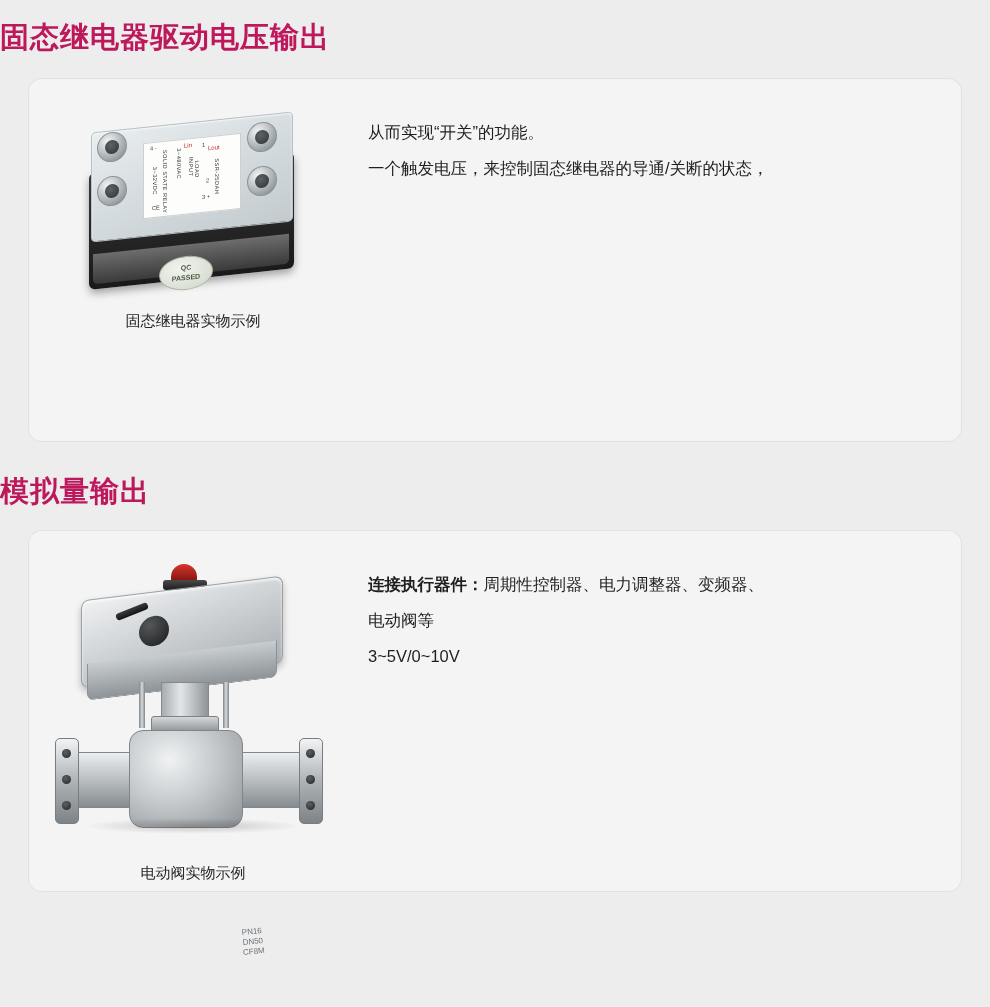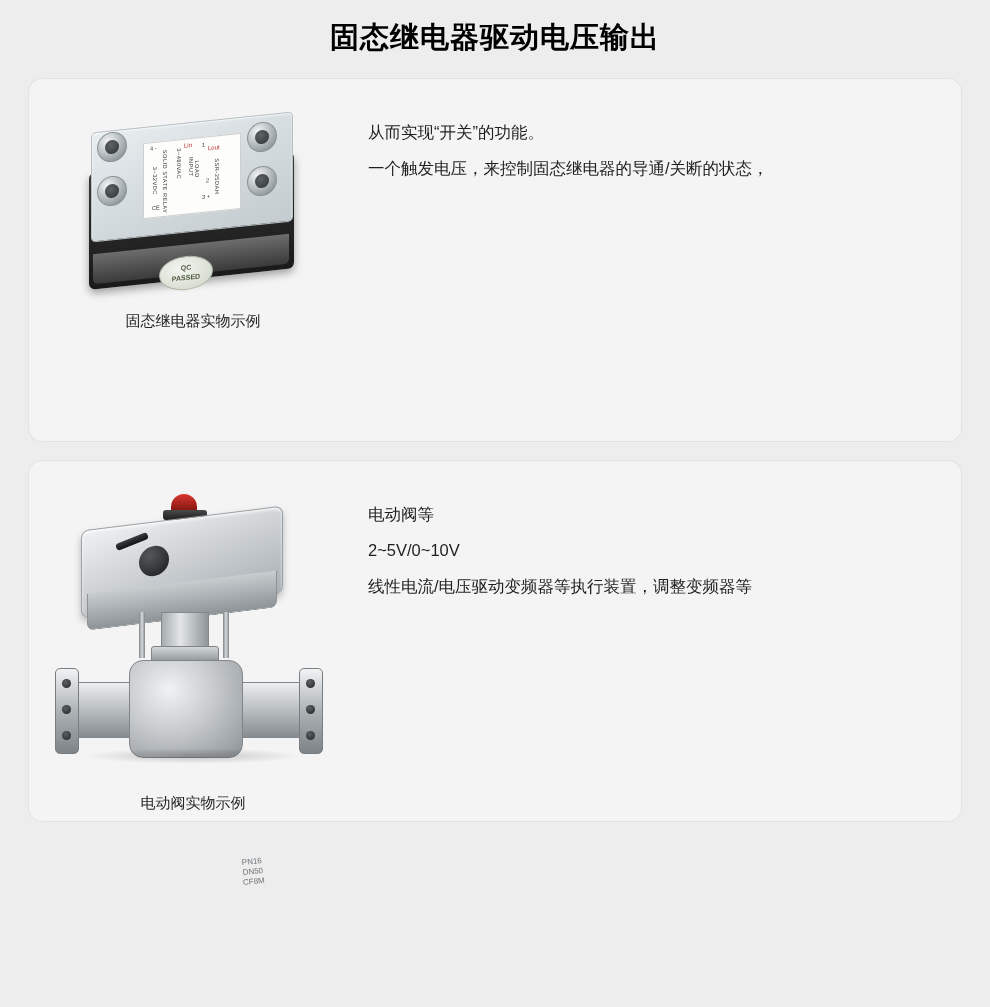--- a/index.html
+++ b/index.html
@@ -16,25 +16,25 @@
   }
   .page {
     position: relative;
     width: 990px;
     height: 1007px;
     background: #ededed;
   }
 
   
   .section-title {
-    text-align: center;
+    text-align: left;
     font-size: 29px;
     font-weight: bold;
     letter-spacing: 1px;
-    color: #000000;
+    color: #be185d;
   }
   #title-1 { padding-top: 18px; }
   #title-2 { padding-top: 30px; }
 
   
   .panel {
     margin: 20px 28px 0 28px;
     background: #f4f4f4;
     border-radius: 14px;
     box-shadow: 0 0 0 1px #e2e2e2 inset;
@@ -360,20 +360,21 @@
     <div class="text-col">
       <div class="row">
         <span class="val">从而实现“开关”的功能。</span>
       </div>
       <div class="row">
         <span class="val">一个触发电压，来控制固态继电器的导通/关断的状态，</span>
       </div>
     </div>
   </div>
 
+  <div class="section-title" id="title-2">模拟量输出</div>
 
   <div class="panel" id="panel-2">
 
     <div class="media-col">
       <div class="valve-wrap">
         <div class="v-dome"></div>
         <div class="v-dome-base"></div>
         <div class="v-actuator"></div>
         <div class="v-actuator-face"></div>
         <div class="v-knob-arm"></div>
@@ -402,24 +403,24 @@
           <div class="v-flange-hole" style="left:6px; top:62px;"></div>
         </div>
         <div class="v-shadow"></div>
       </div>
 
       <div class="caption">电动阀实物示例</div>
     </div>
 
     <div class="text-col">
       <div class="row">
+        <b>连接执行器件：</b><span class="val">周期性控制器、电力调整器、变频器、</span>
+      </div>
+      <div class="row">
         <span class="val">电动阀等</span>
       </div>
       <div class="row">
-        <span class="val">2~5V/0~10V</span>
-      </div>
-      <div class="row">
-        <span class="val">线性电流/电压驱动变频器等执行装置，调整变频器等</span>
+        <span class="val">3~5V/0~10V</span>
       </div>
     </div>
   </div>
 
 </div>
 
 </body></html>

